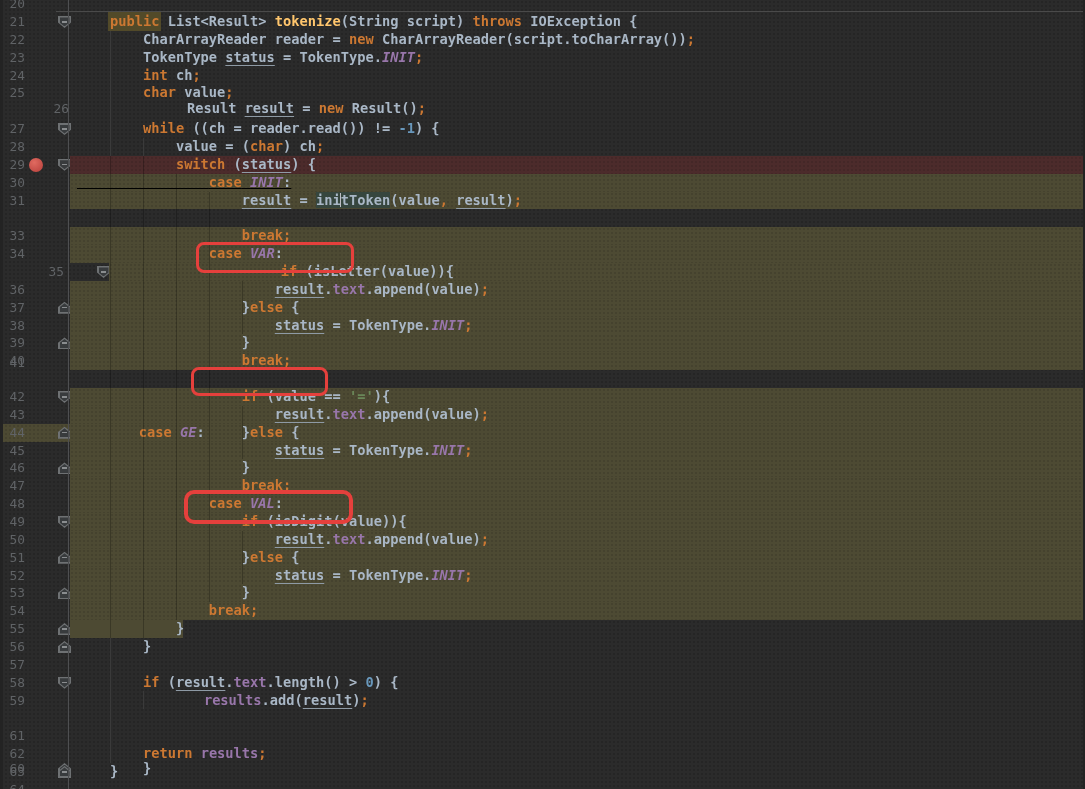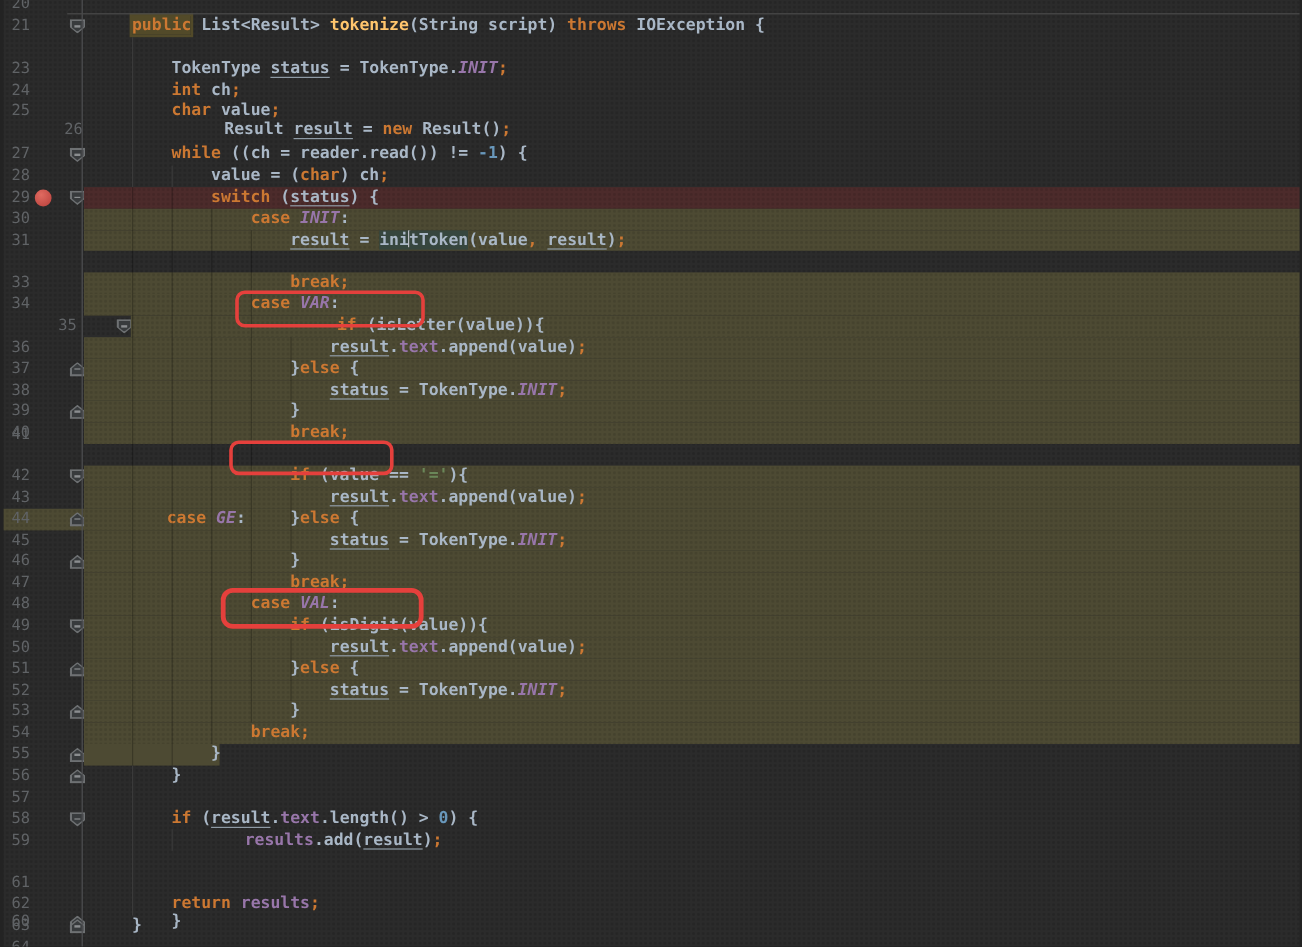--- a/index.html
+++ b/index.html
@@ -78,20 +78,28 @@
           <div class="fold down">
             <div class="f-outer"></div>
             <div class="f-inner"></div>
             <div class="f-slot"></div>
           </div>
         </div>
         <div class="code">
           <pre class="codeline">    <span class="c-kw-hl">public</span><span class="c-def"> List&lt;Result&gt; </span><span class="c-mdecl">tokenize</span><span class="c-def">(String script) </span><span class="c-kw">throws</span><span class="c-def"> IOException {</span></pre>
         </div>
       </div>
+      <div class="row" style="top: 30.814px;">
+        <div class="gutter">
+          <div class="ln">22</div>
+        </div>
+        <div class="code">
+          <pre class="codeline">        <span class="c-def">CharArrayReader reader = </span><span class="c-kw">new</span><span class="c-def"> CharArrayReader(script.toCharArray())</span><span class="c-pun">;</span></pre>
+        </div>
+      </div>
       <div class="row" style="top: 48.671px;">
         <div class="gutter">
           <div class="ln">23</div>
         </div>
         <div class="code">
           <pre class="codeline">        <span class="c-def">TokenType </span><span class="c-var">status</span><span class="c-def"> = TokenType.</span><span class="c-enum">INIT</span><span class="c-pun">;</span></pre>
         </div>
       </div>
       <div class="row" style="top: 66.528px;">
         <div class="gutter">
@@ -145,21 +153,21 @@
           <div class="fold down">
             <div class="f-outer"></div>
             <div class="f-inner"></div>
             <div class="f-slot"></div>
           </div>
         </div>
         <div class="code">
           <pre class="codeline">            <span class="c-kw">switch</span><span class="c-def"> (</span><span class="c-var">status</span><span class="c-def">) {</span></pre>
         </div>
       </div>
-      <div class="row bg-sel" style="top: 173.67px;">
+      <div class="row bg-sel" style="top: 173.67px; text-decoration: underline;">
         <div class="gutter">
           <div class="ln">30</div>
         </div>
         <div class="code">
           <pre class="codeline">                <span class="c-kw">case</span><span class="c-def"> </span><span class="c-enum">INIT</span><span class="c-def">:</span></pre>
         </div>
       </div>
       <div class="row bg-sel" style="top: 191.527px;">
         <div class="gutter">
           <div class="ln">31</div>

